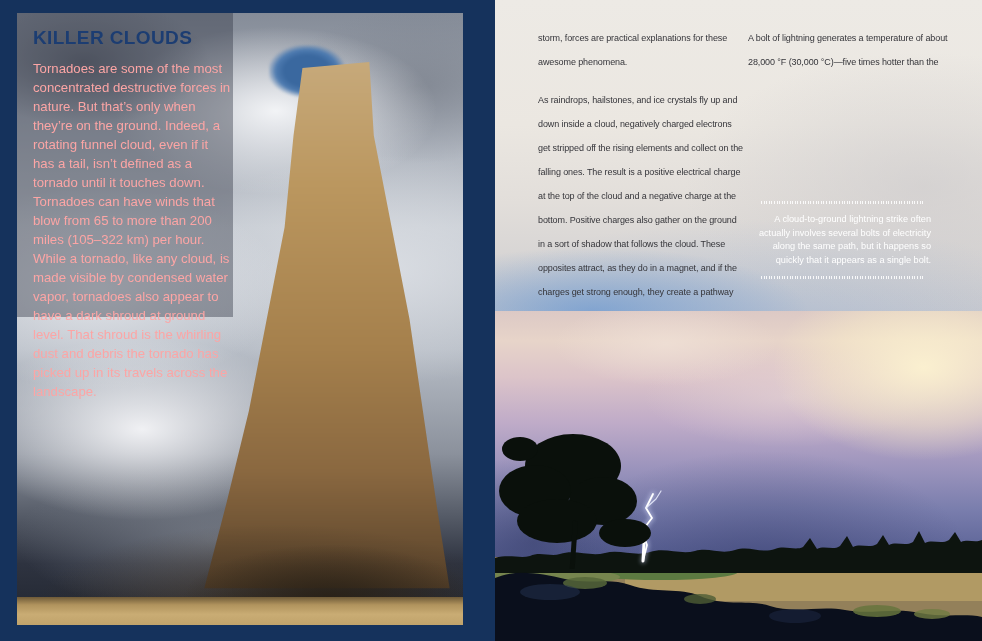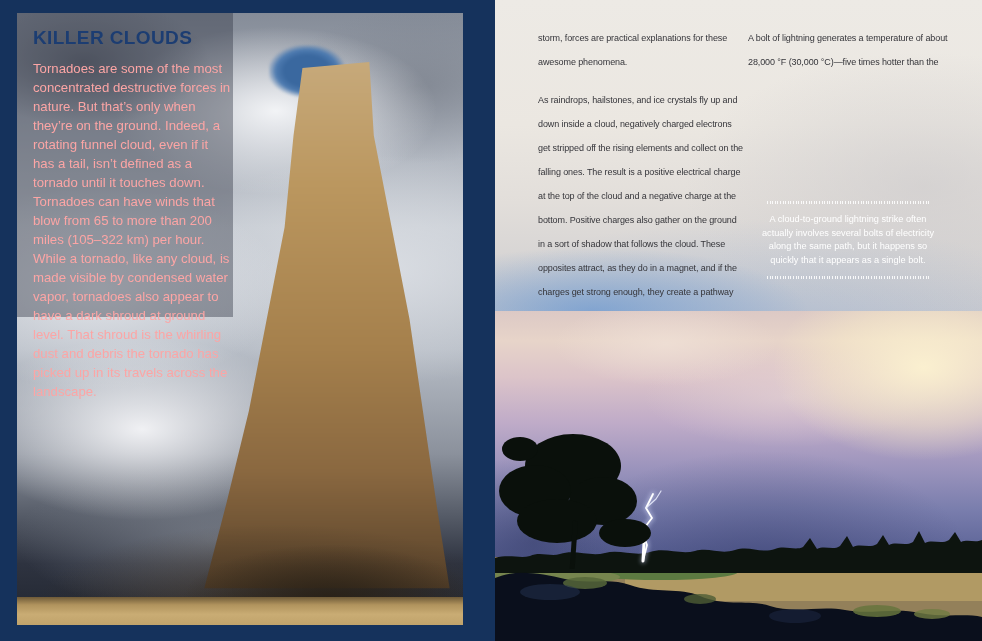--- a/index.html
+++ b/index.html
@@ -42,21 +42,21 @@
   .page-bg{position:absolute;left:0;top:0;width:487px;height:312px;
     background:
      radial-gradient(ellipse 300px 90px at 20% 100%, rgba(118,158,208,.85), rgba(118,158,208,0) 72%),
      radial-gradient(ellipse 420px 140px at 55% 104%, rgba(150,175,210,.45), transparent 75%),
      radial-gradient(ellipse 320px 180px at 88% 60%, rgba(203,201,203,.6), transparent 75%),
      linear-gradient(180deg,#edeae5 0%,#ebe7e1 40%,#e2deda 65%,#d5d3d3 86%,#cbcbcf 100%);}
   .col{position:absolute;top:26px;color:#35353a;font-size:9px;line-height:24px;letter-spacing:-.1px;}
   .col p{margin:0 0 14px 0;}
   .col-1{left:43px;width:206px;}
   .col-2{left:253px;width:204px;}
-  .callout{position:absolute;left:262px;top:201px;width:182px;text-align:center;}
+  .callout{position:absolute;left:256px;top:201px;width:182px;text-align:right;}
   .tick-line{height:3px;margin:0 10px;
     background:repeating-linear-gradient(to right, rgba(255,255,255,.88) 0 1px, rgba(255,255,255,0) 1px 2.6px);}
   .callout-text{color:#ffffff;font-size:9.2px;line-height:13.5px;padding:9px 2px;margin:0;}
   .lightning-photo{position:absolute;left:0;top:311px;width:487px;height:330px;overflow:hidden;}
   .l-sky{position:absolute;inset:0;
     background:linear-gradient(180deg,#dcc9c5 0%,#e7d4c9 9%,#dcc4c9 20%,#bfabc8 34%,#9a93bc 48%,#7a7ead 60%,#5f6699 72%,#4d5486 84%,#424a78 100%);}
   .l-glow{position:absolute;inset:0;background-image:
     radial-gradient(ellipse 210px 130px at 88% 17%, rgba(252,242,208,.95), rgba(250,238,200,.45) 45%, transparent 72%),
     radial-gradient(ellipse 160px 60px at 35% 10%, rgba(240,225,215,.75), transparent 70%),
     radial-gradient(ellipse 200px 70px at 60% 26%, rgba(230,212,212,.6), transparent 72%);}

